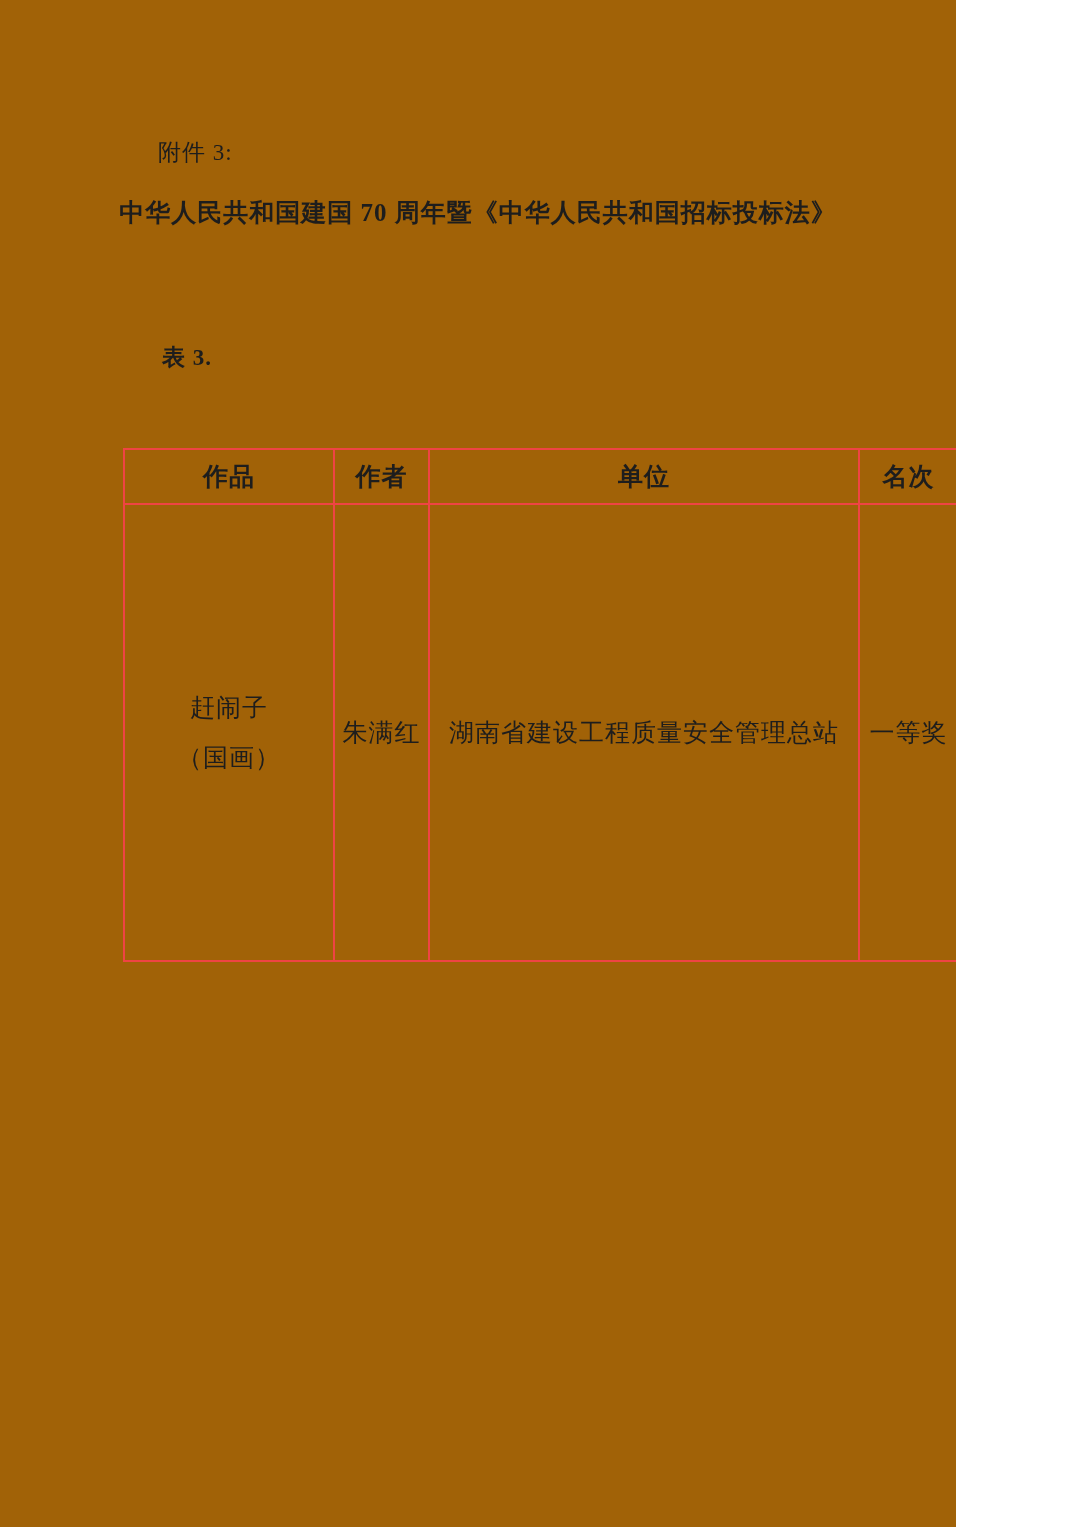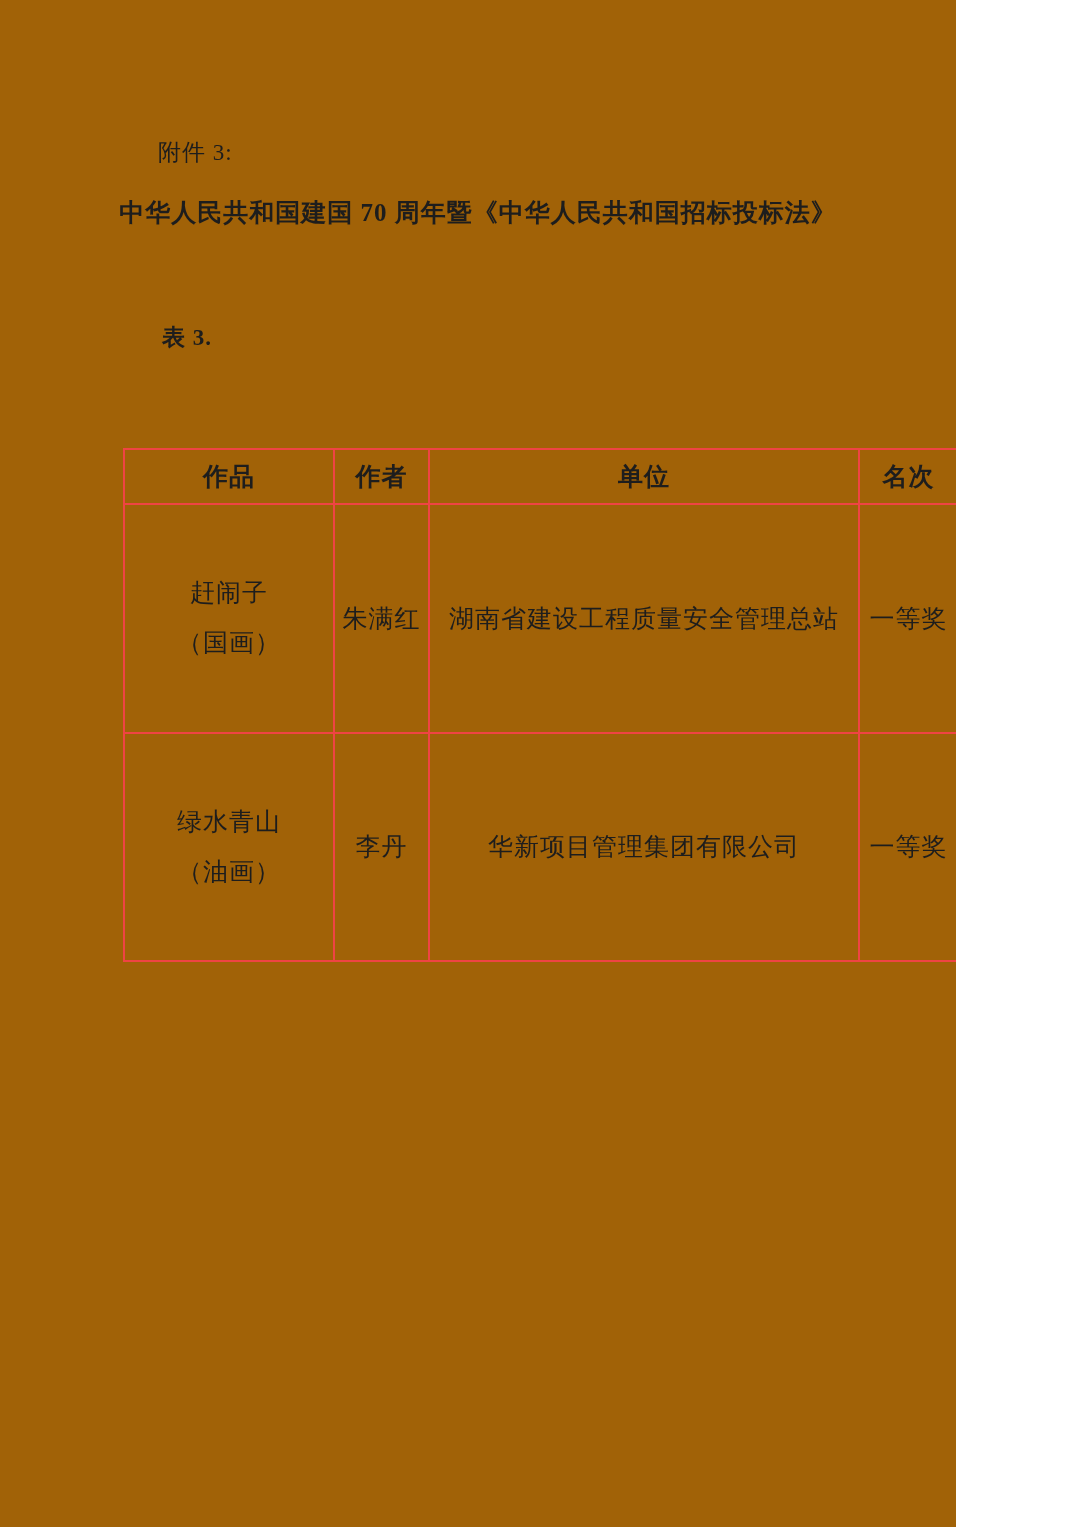--- a/index.html
+++ b/index.html
@@ -29,21 +29,21 @@
     font-size: 25px;
     line-height: 32px;
     font-weight: bold;
     letter-spacing: 1px;
   }
   .doc-title-line1 { top: 197px; }
   .doc-title-line2 { top: 255px; }
   .table-label {
     position: absolute;
     left: 162px;
-    top: 324px;
+    top: 344px;
     font-size: 23px;
     line-height: 28px;
     font-weight: bold;
     letter-spacing: 1px;
   }
   .table-title {
     position: absolute;
     left: 0;
     width: 100%;
     top: 400px;
@@ -118,27 +118,16 @@
         <td>
           <div class="work-cell-inner">
             <span class="work-line">赶闹子</span>
             <span class="work-line">（国画）</span>
           </div>
         </td>
         <td>朱满红</td>
         <td>湖南省建设工程质量安全管理总站</td>
         <td>一等奖</td>
       </tr>
-      <tr>
-        <td>
-          <div class="work-cell-inner">
-            <span class="work-line">绿水青山</span>
-            <span class="work-line">（油画）</span>
-          </div>
-        </td>
-        <td>李丹</td>
-        <td>华新项目管理集团有限公司</td>
-        <td>一等奖</td>
-      </tr>
     </tbody>
   </table>
 
 </div>
 
 </body></html>

